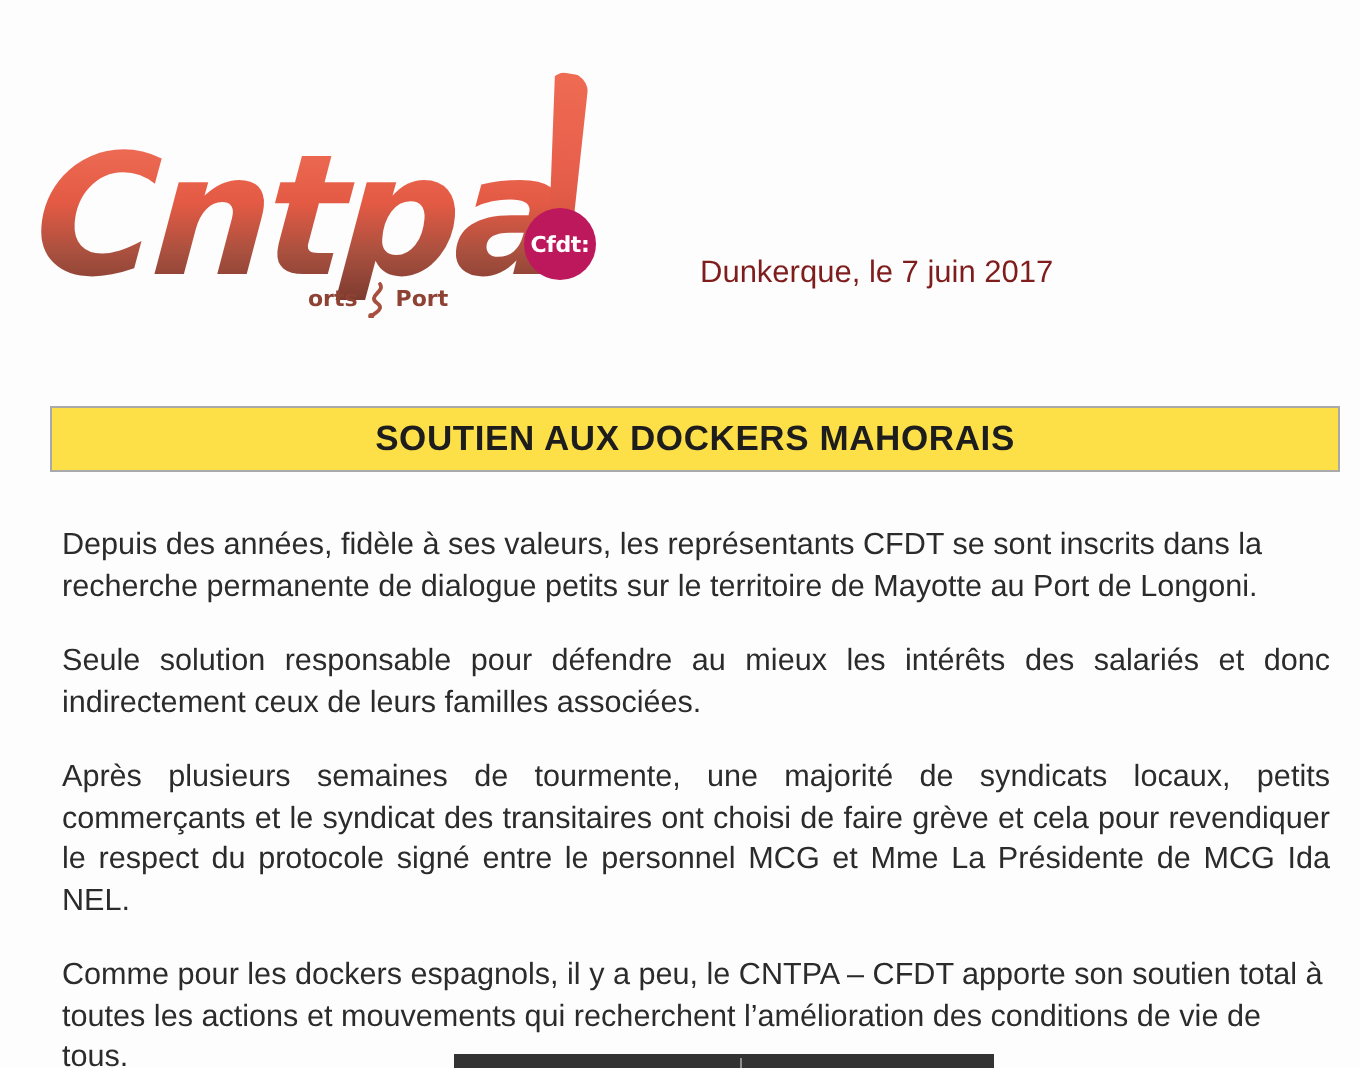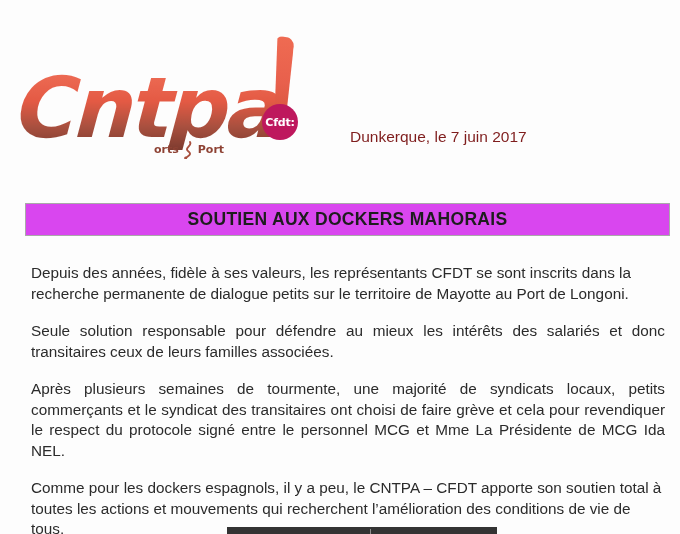--- a/index.html
+++ b/index.html
@@ -127,21 +127,21 @@
 
   
   .title-box {
     position: absolute;
     left: 25px;
     top: 203px;
     width: 645px;
     height: 33px;
     box-sizing: border-box;
     border: 1px solid #a9a9a9;
-    background: #d946ef;
+    background: #fde047;
     display: flex;
     align-items: center;
     justify-content: center;
   }
   .title-box .title-text {
     font-family: "Liberation Sans", sans-serif;
     font-size: 17.5px;
     font-weight: bold;
     letter-spacing: .3px;
     color: #1d1d1d;
@@ -213,20 +213,20 @@
 
   <div class="date-line">Dunkerque, le 7 juin 2017</div>
 </div>
 
 <div class="title-box">
   <span class="title-text">SOUTIEN AUX DOCKERS MAHORAIS</span>
 </div>
 
 <div class="body-copy">
   <p class="para">Depuis des années, fidèle à ses valeurs, les représentants CFDT se sont inscrits dans la recherche permanente de dialogue petits sur le territoire de Mayotte au Port de Longoni.</p>
-  <p class="para justify">Seule solution responsable pour défendre au mieux les intérêts des salariés et donc transitaires ceux de leurs familles associées.</p>
+  <p class="para justify">Seule solution responsable pour défendre au mieux les intérêts des salariés et donc indirectement ceux de leurs familles associées.</p>
   <p class="para justify">Après plusieurs semaines de tourmente, une majorité de syndicats locaux, petits commerçants et le syndicat des transitaires ont choisi de faire grève et cela pour revendiquer le respect du protocole signé entre le personnel MCG et Mme La Présidente de MCG Ida NEL.</p>
   <p class="para">Comme pour les dockers espagnols, il y a peu, le CNTPA – CFDT apporte son soutien total à toutes les actions et mouvements qui recherchent l’amélioration des conditions de vie de tous.</p>
 </div>
 
 <div class="bottom-rule">
   <div class="divider"></div>
 </div>
 
 </body></html>

